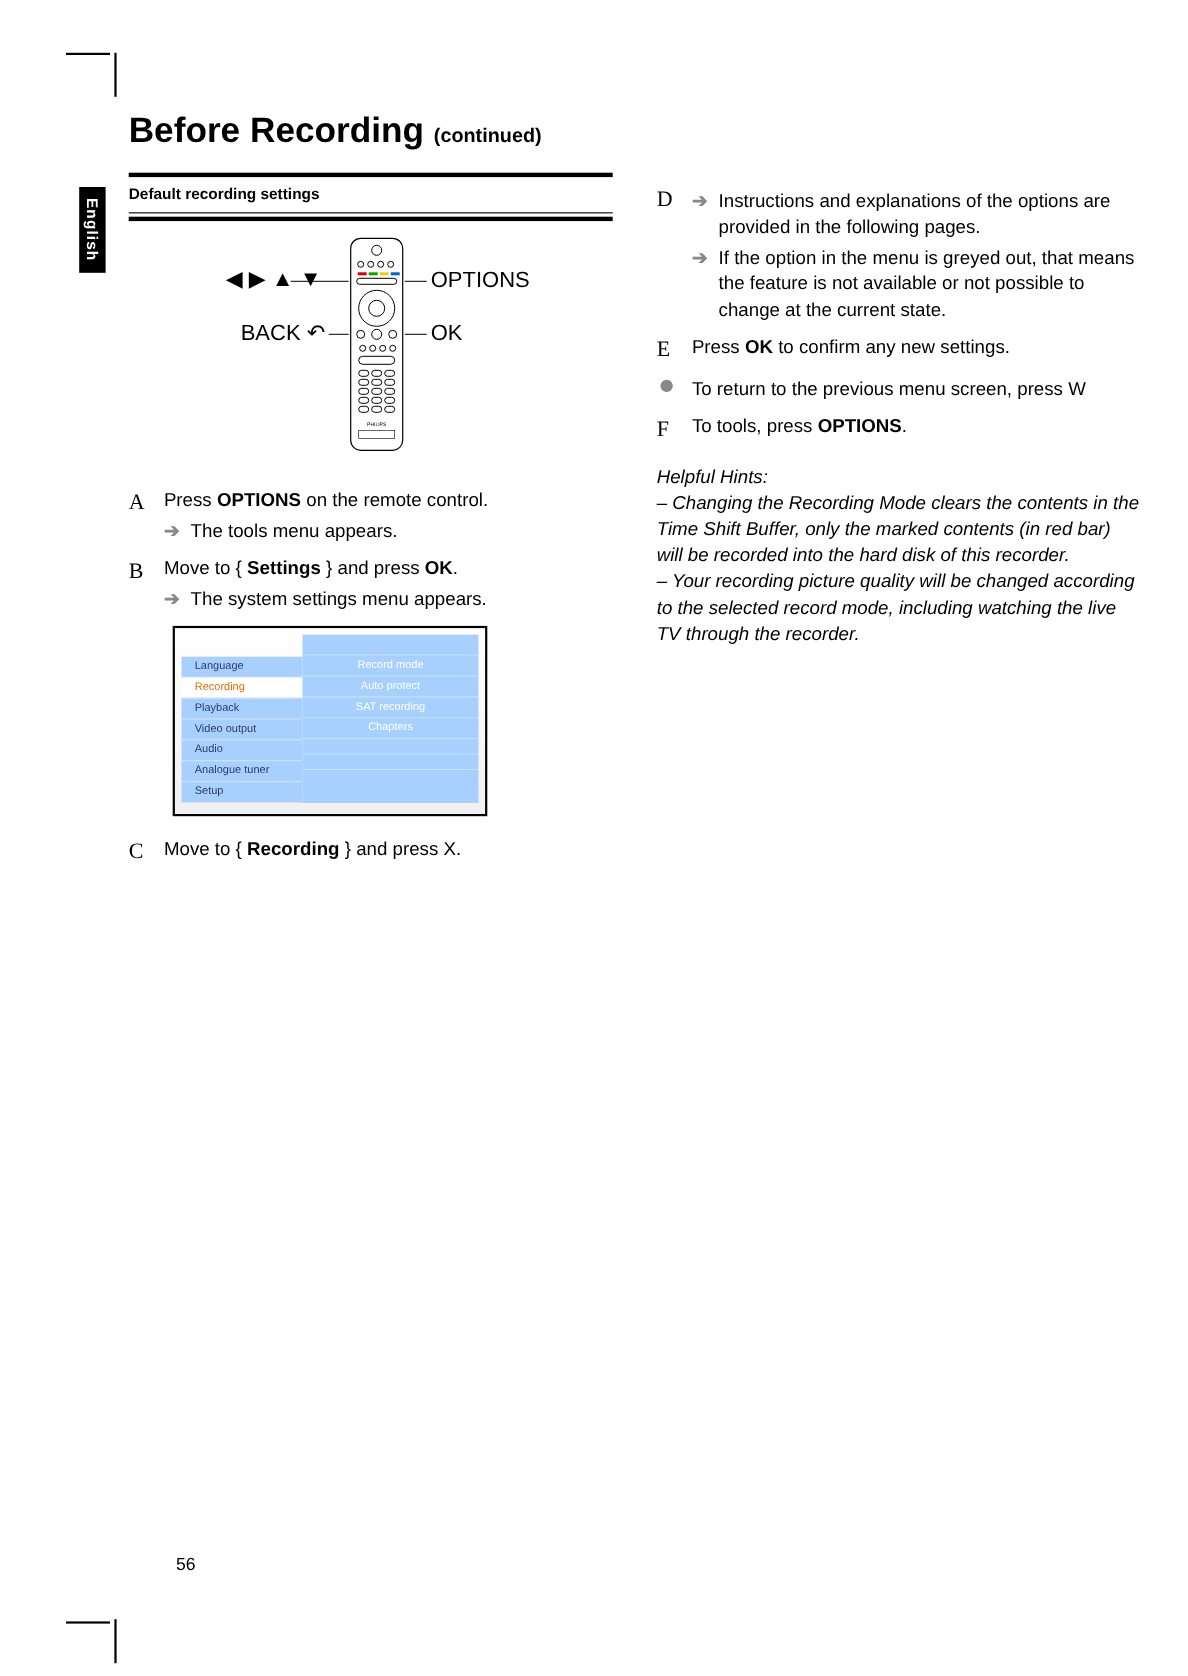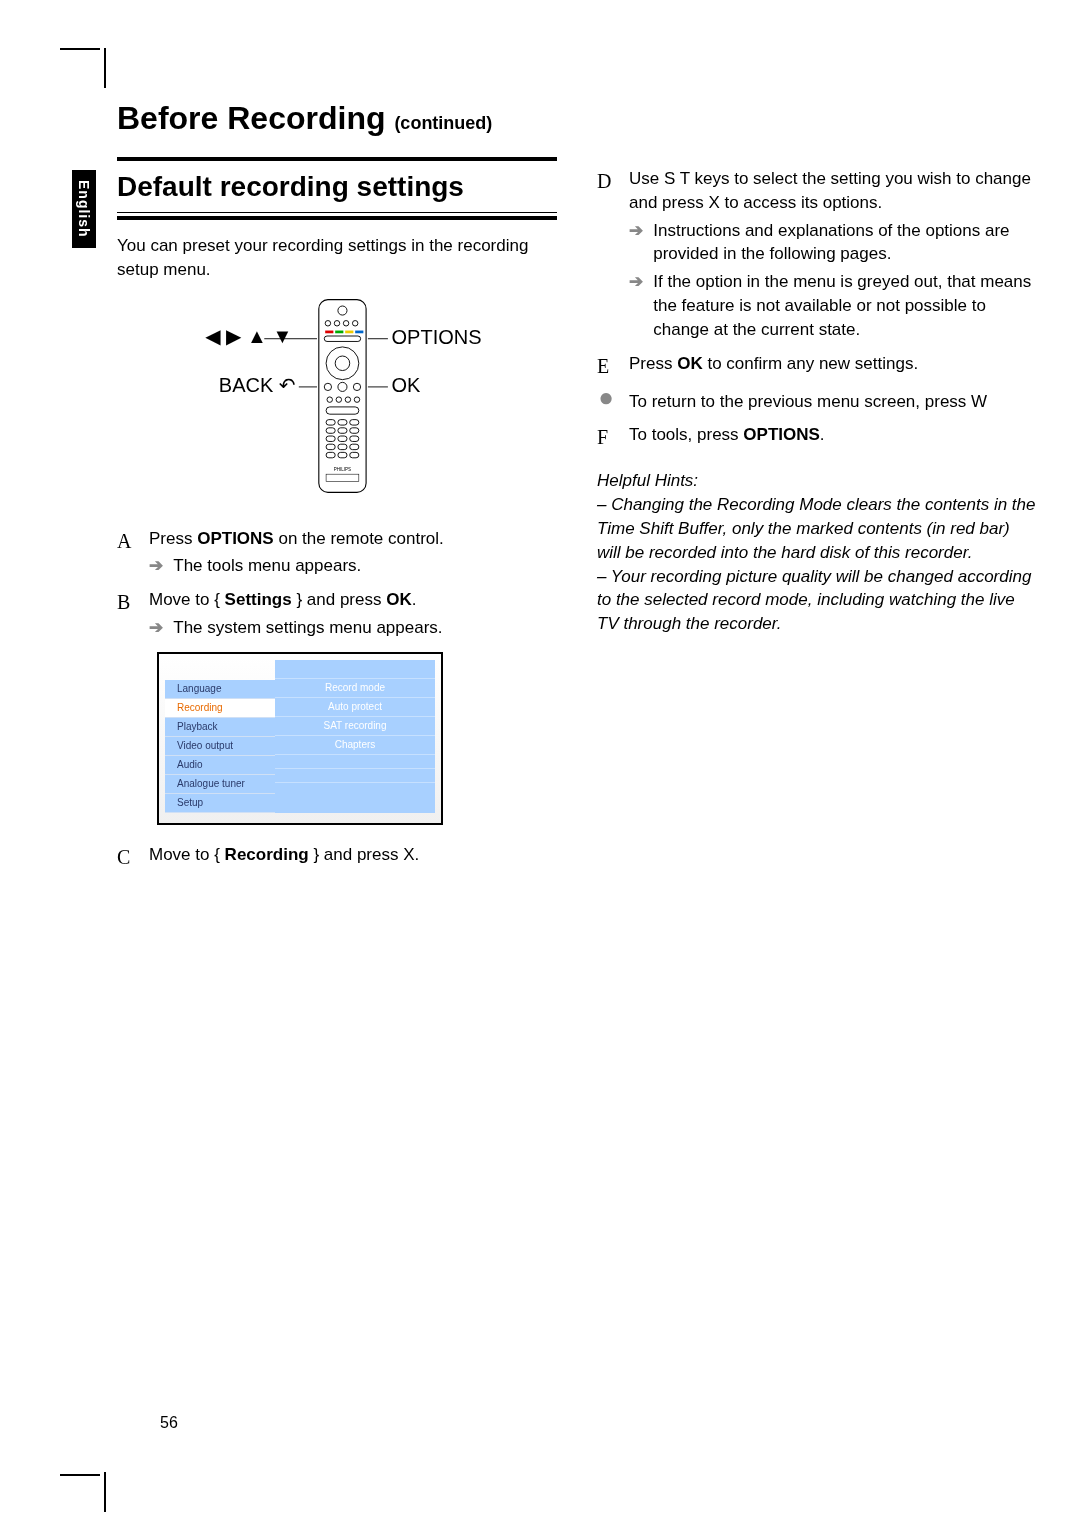--- a/index.html
+++ b/index.html
@@ -49,21 +49,21 @@
     gap: 40px;
   }
   .col {
     flex: 1;
     font-size: 17px;
     line-height: 1.4;
   }
   .section-rule-thick { border-top: 4px solid #000; margin: 0 0 4px 0; }
   .section-rule-thin { border-top: 1px solid #000; margin: 0; }
   h2 {
-    font-size: 28px;
+    font-size: 14px;
     font-weight: bold;
     margin: 6px 0;
   }
   .intro {
     margin: 14px 0;
   }
   .remote-figure {
     text-align: center;
     margin: 12px 0 24px 0;
   }
@@ -215,21 +215,20 @@
   </h1>
 
   <div class="columns">
 
     <div class="col">
       <div class="section-rule-thick"></div>
       <h2>Default recording settings</h2>
       <div class="section-rule-thin"></div>
       <div class="section-rule-thick" style="margin-top:3px"></div>
 
-      <p class="intro">You can preset your recording settings in the recording setup menu.</p>
 
       <div class="remote-figure">
         <svg class="remote-svg" viewBox="0 0 300 220">
 
           <rect x="130" y="4" width="52" height="212" rx="10" fill="#fff" stroke="#000" stroke-width="1.2"></rect>
 
           <circle cx="156" cy="16" r="5" fill="none" stroke="#000"></circle>
 
           <circle cx="140" cy="30" r="3" fill="none" stroke="#000"></circle>
             <circle cx="150" cy="30" r="3" fill="none" stroke="#000"></circle>
@@ -343,21 +342,20 @@
           <span>Move to { </span><b>Recording</b><span> } and press  X.</span>
         </div>
       </div>
     </div>
 
     <div class="col">
 
       <div class="step">
         <div class="step-letter">D</div>
         <div class="step-body">
-          <div>Use  S T  keys to select the setting you wish to change and press  X to access its options.</div>
           <div class="arrow-sub">
               <span class="arr">➔</span>
               <span>Instructions and explanations of the options are provided in the following pages.</span>
             </div>
           <div class="arrow-sub">
               <span class="arr">➔</span>
               <span>If the option in the menu is greyed out, that means the feature is not available or not possible to change at the current state.</span>
             </div>
         </div>
       </div>

